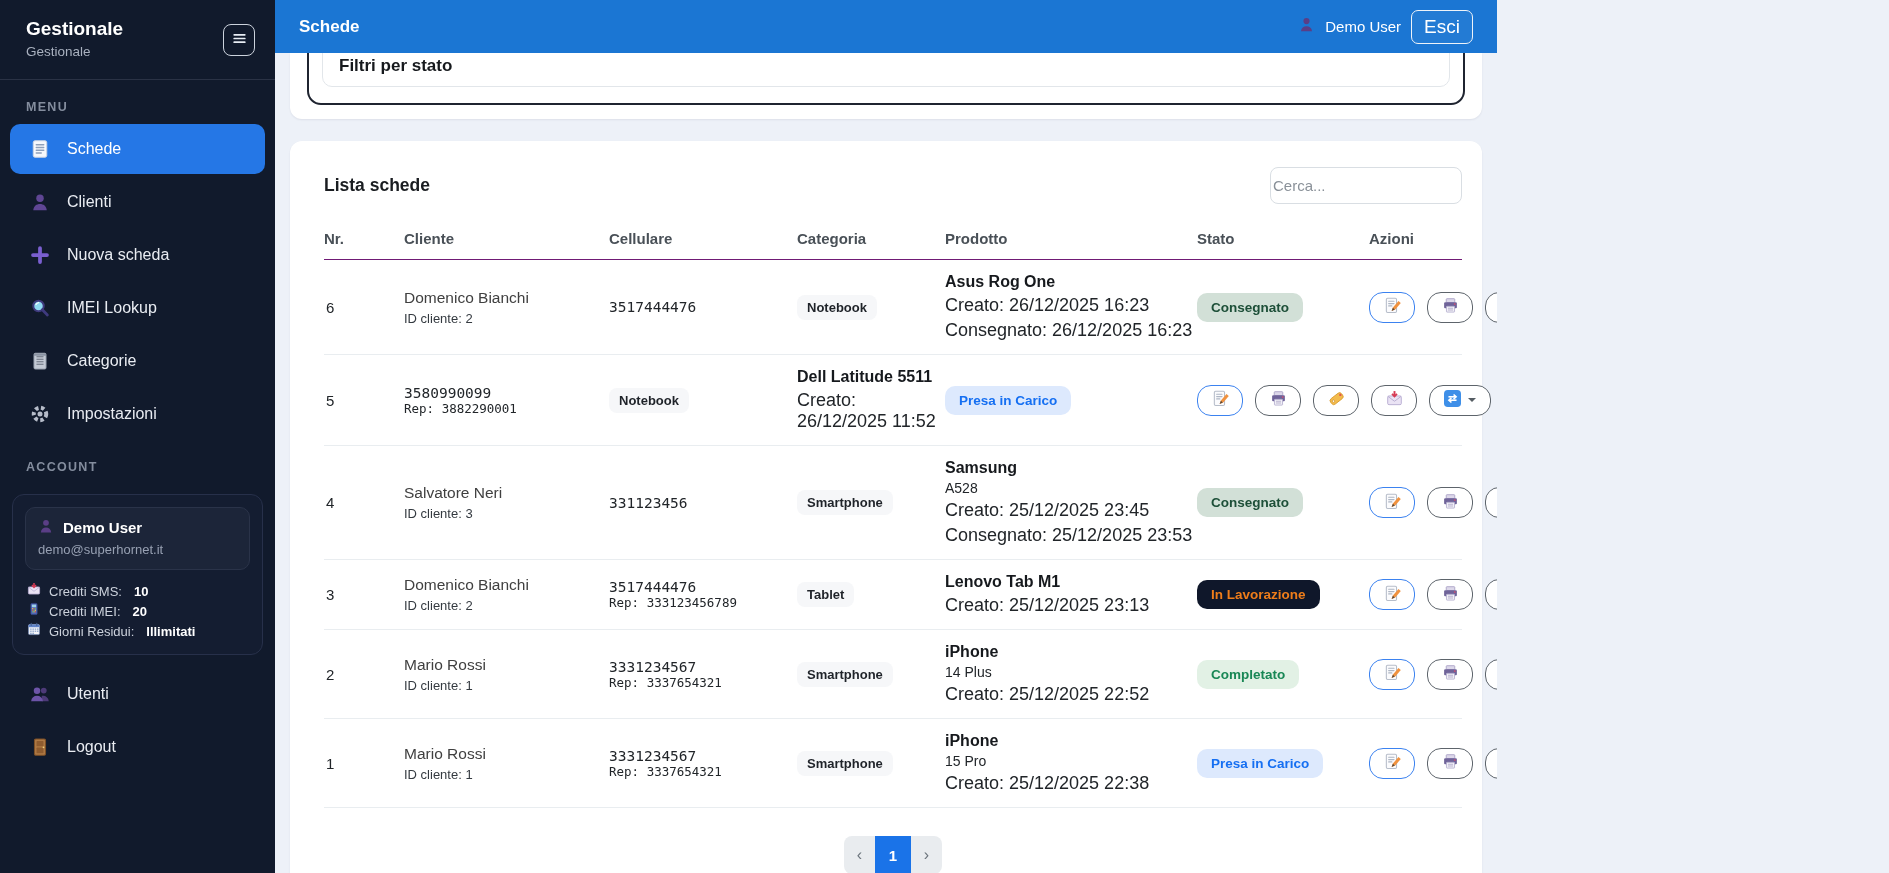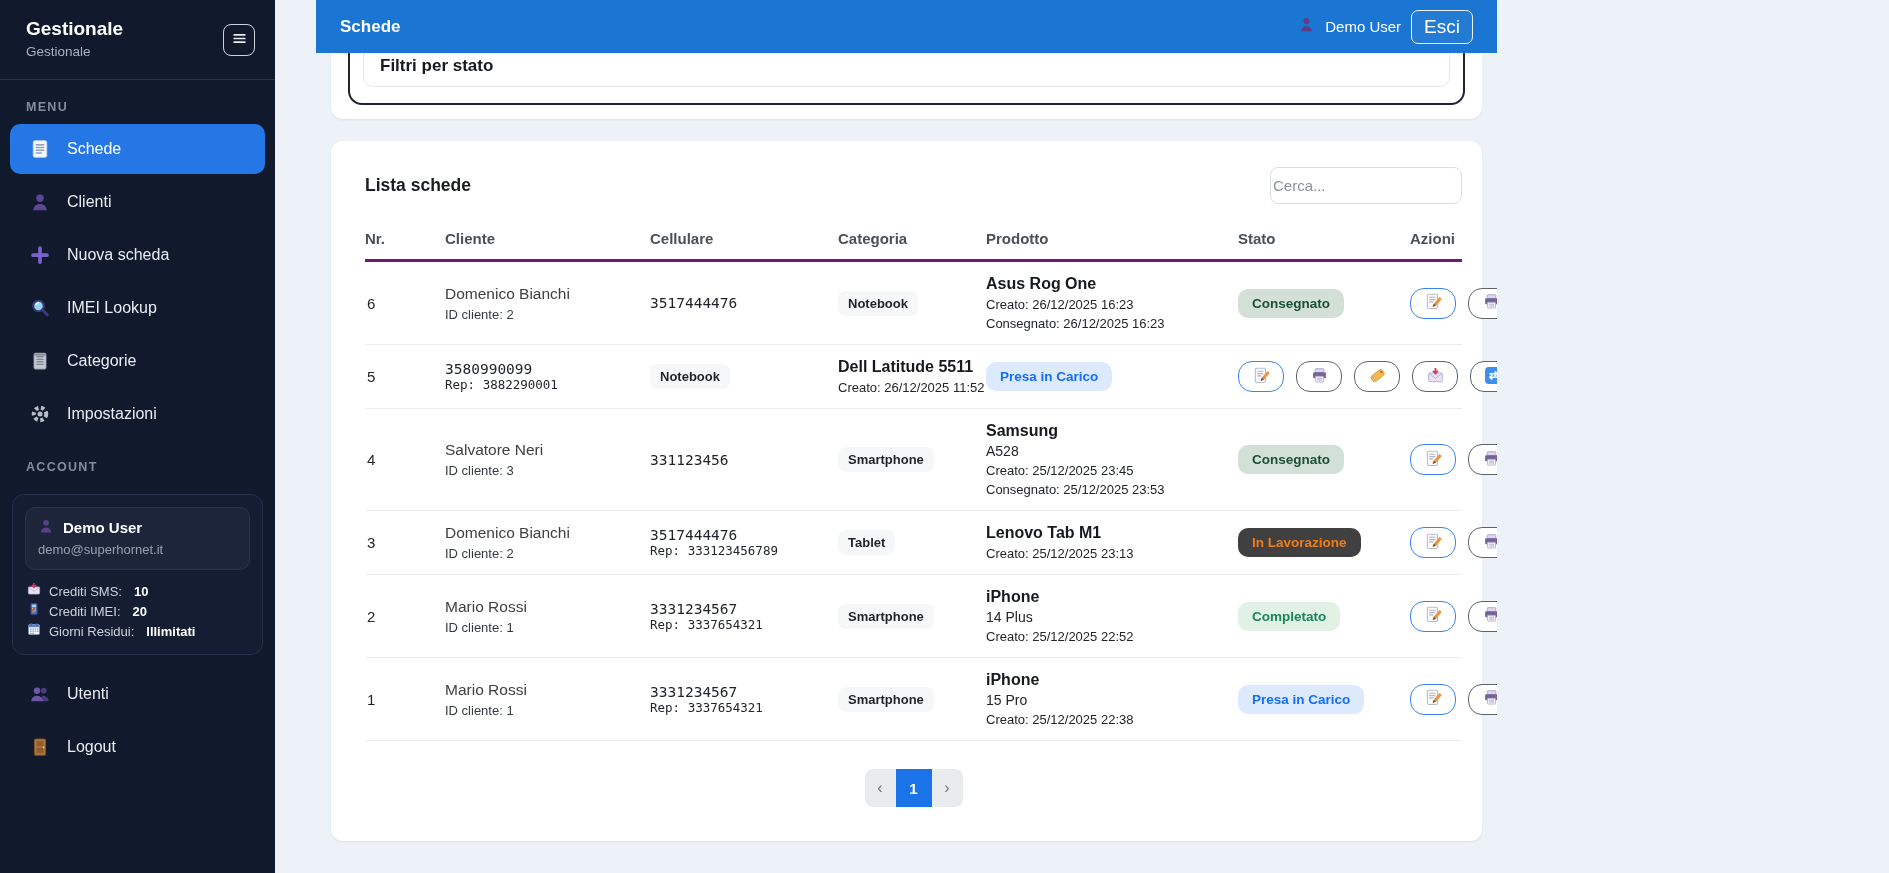--- a/index.html
+++ b/index.html
@@ -1,17 +1,17 @@
 <!DOCTYPE html>
 <html><head>
 <meta charset="utf-8">
 <style>
   * { margin:0; padding:0; box-sizing:border-box; }
   html,body { width:1889px; height:873px; font-family:"Liberation Sans", sans-serif; background:#edf1f8; overflow:hidden; }
-  .app { display:flex; width:1497px; height:873px;gap:41px; }
+  .app { display:flex; width:1497px; height:873px; }
 
   
   .sidebar { width:275px; flex-shrink:0; background:#111a2c; color:#e9ecf2; display:flex; flex-direction:column; position:relative; z-index:3; }
   .brand-row { padding:18px 20px 10px 26px; position:relative; }
   .brand { font-size:19px; font-weight:bold; color:#ffffff; }
   .brand-sub { font-size:13.5px; color:#a9b1bf; margin-top:4px; }
   .hamburger { position:absolute; top:24px; right:20px; width:32px; height:32px; background:transparent; border:1.5px solid #ccd3dd; border-radius:8px; display:flex; align-items:center; justify-content:center; cursor:pointer; }
   .sb-divider { border-bottom:1px solid #2a3245; margin-top:10px; }
   .section-label { margin:20px 0 8px 26px; font-size:12.5px; font-weight:bold; color:#848d9e; letter-spacing:1.3px; }
   .menu { display:flex; flex-direction:column; }
@@ -49,37 +49,37 @@
   .filter-title { font-size:17px; font-weight:bold; color:#16191d; }
 
   
   .list-card { margin-top:22px; background:#ffffff; border-radius:12px; padding:26px 20px 24px 34px; box-shadow:0 1px 2px rgba(20,30,60,.08); min-height:700px; }
   .list-head { display:flex; align-items:center; justify-content:space-between; margin-bottom:16px; }
   .list-title { font-size:17.5px; font-weight:600; color:#1a1d21; }
   .search { width:192px; height:37px; border:1px solid #d9dee3; border-radius:8px; padding:0 2px; font-size:15px; color:#495057; font-family:inherit; outline:none; }
   .search::placeholder { color:#8a9199; }
 
   .grid-row { display:grid; grid-template-columns:80px 205px 188px 148px 252px 172px 1fr; align-items:center; }
-  .thead { padding:10px 0 12px; border-bottom:3px solid #701a75; }
+  .thead { padding:10px 0 12px; border-bottom:1px solid #701a75; }
   .thead .th { font-size:15px; font-weight:600; color:#495057; }
   .trow { padding:13px 0; border-bottom:1px solid #e9edf0; }
 
   .cell-nr { font-size:15px; color:#212529; padding-left:2px; }
   .cl-name { font-size:15.5px; font-weight:400; color:#404040; }
   .cl-id { font-size:13px; color:#343a40; margin-top:4px; }
   .ph-main { font-size:14.5px; color:#212529; font-family:"DejaVu Sans Mono", monospace; }
   .ph-rep { font-size:12.5px; color:#212529; font-family:"DejaVu Sans Mono", monospace; }
   .cat-badge { display:inline-block; background:#f6f7f9; border-radius:8px; padding:5px 10px; font-size:13px; font-weight:bold; color:#1f2329; }
   .pr-name { font-size:16px; font-weight:600; color:#16191d; }
   .pr-sub { font-size:14px; color:#212529; margin-top:3px; }
-  .pr-date { font-size:13px; color:#212529; margin-top:4px; }
+  .pr-date { font-size:18px; color:#212529; margin-top:4px; }
   .status-badge { display:inline-block; padding:7px 14px; border-radius:10px; font-size:13.5px; font-weight:bold; }
   .st-consegnato { background:#d2e0d7; color:#1d4f38; }
   .st-presa { background:#dde9fd; color:#156ff2; }
-  .st-lavorazione { background:#404040; color:#ef7d1a;text-align:right; }
+  .st-lavorazione { background:#0f172a; color:#ef7d1a;text-align:right; }
   .st-completato { background:#e2f1e5; color:#188755; }
 
   .cell-actions { display:flex; align-items:center; gap:12px; }
   .abtn { height:31px; min-width:46px; flex-shrink:0; background:#fff; border:1.4px solid #5d646b; border-radius:14px; display:inline-flex; align-items:center; justify-content:center; cursor:pointer; padding:0 6px; }
   .abtn svg { width:17px; height:17px; }
   .abtn-edit { border-color:#3b82f0; }
   .abtn-delete { border-color:#e04858; }
   .abtn-dd { min-width:62px; gap:7px; }
   .caret { width:0; height:0; border:4.5px solid transparent; border-top-color:#555c63; margin-top:4px; }
 

